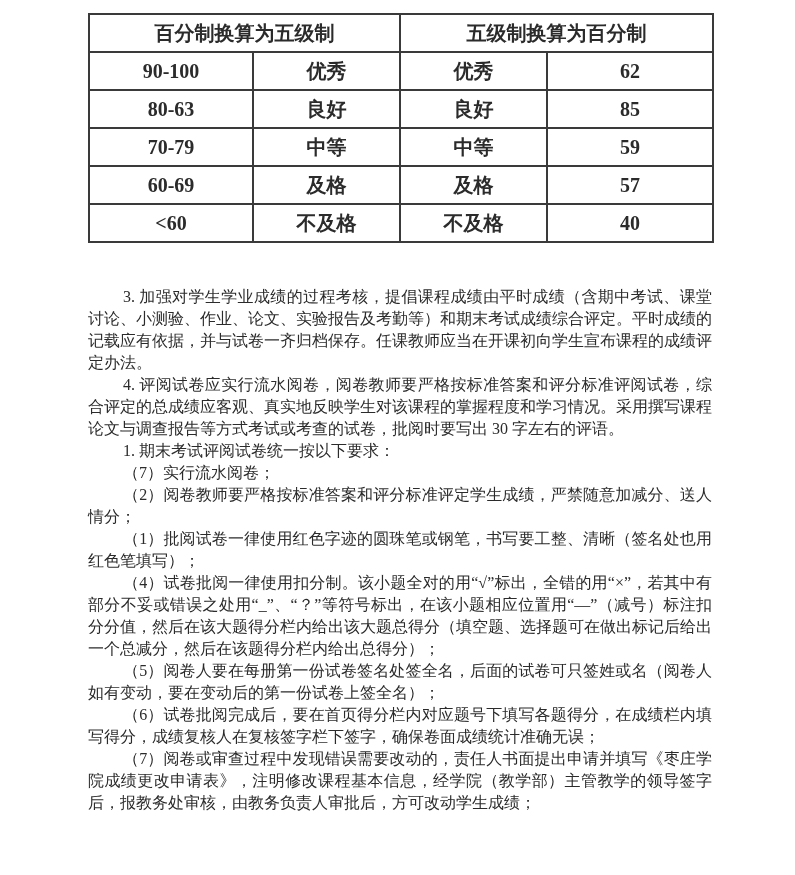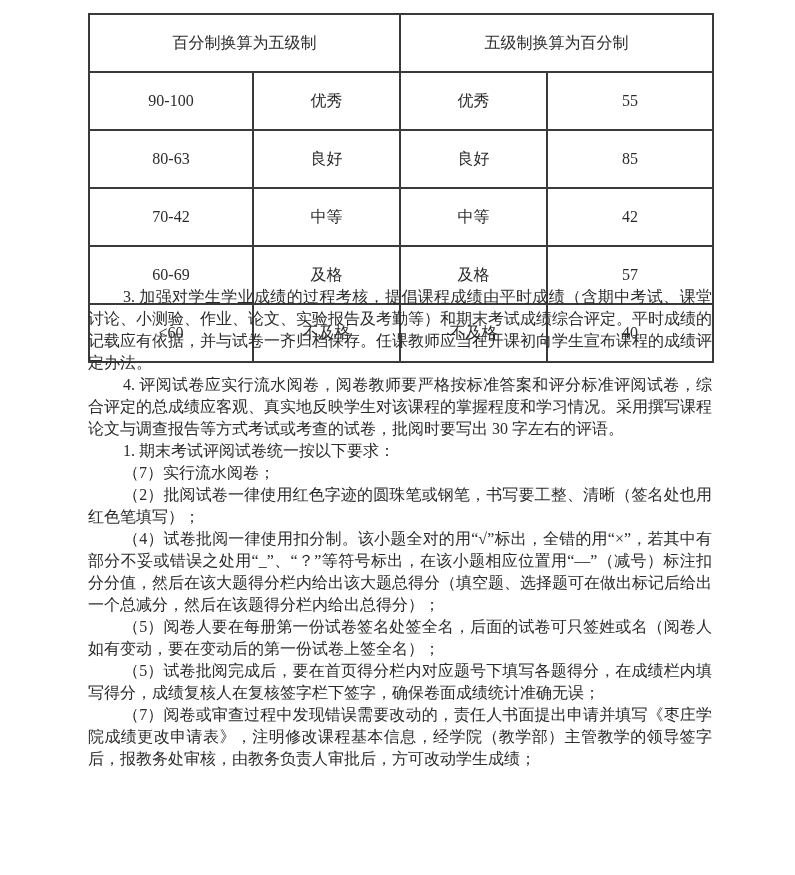--- a/index.html
+++ b/index.html
@@ -22,23 +22,24 @@
     top: 13px;
     width: 624px;
     border-collapse: collapse;
     table-layout: fixed;
   }
   table.conv td {
     border: 2px solid #3a3a3a;
     height: 36px;
     text-align: center;
     vertical-align: middle;
-    font-size: 16px;
+    font-size: 20px;
     color: #2b2b2b;
-    padding: 10px;
+    padding: 0;
+    font-weight: bold;
   }
   .body-text {
     position: absolute;
     left: 88px;
     top: 286px;
     width: 624px;
     font-size: 16px;
     line-height: 22px;
     text-align: justify;
     color: #2b2b2b;
@@ -63,33 +64,33 @@
     </colgroup>
     <tbody>
       <tr>
         <td colspan="2">百分制换算为五级制</td>
         <td colspan="2">五级制换算为百分制</td>
       </tr>
       <tr>
         <td>90-100</td>
         <td>优秀</td>
         <td>优秀</td>
-        <td>55</td>
+        <td>62</td>
       </tr>
       <tr>
         <td>80-63</td>
         <td>良好</td>
         <td>良好</td>
         <td>85</td>
       </tr>
       <tr>
-        <td>70-42</td>
+        <td>70-79</td>
         <td>中等</td>
         <td>中等</td>
-        <td>42</td>
+        <td>59</td>
       </tr>
       <tr>
         <td>60-69</td>
         <td>及格</td>
         <td>及格</td>
         <td>57</td>
       </tr>
       <tr>
         <td>&lt;60</td>
         <td>不及格</td>
@@ -97,20 +98,21 @@
         <td>40</td>
       </tr>
     </tbody>
   </table>
 
   <div class="body-text">
     <p>3. 加强对学生学业成绩的过程考核，提倡课程成绩由平时成绩（含期中考试、课堂讨论、小测验、作业、论文、实验报告及考勤等）和期末考试成绩综合评定。平时成绩的记载应有依据，并与试卷一齐归档保存。任课教师应当在开课初向学生宣布课程的成绩评定办法。</p>
     <p>4. 评阅试卷应实行流水阅卷，阅卷教师要严格按标准答案和评分标准评阅试卷，综合评定的总成绩应客观、真实地反映学生对该课程的掌握程度和学习情况。采用撰写课程论文与调查报告等方式考试或考查的试卷，批阅时要写出 30 字左右的评语。</p>
     <p>1. 期末考试评阅试卷统一按以下要求：</p>
     <p>（7）实行流水阅卷；</p>
-    <p>（2）批阅试卷一律使用红色字迹的圆珠笔或钢笔，书写要工整、清晰（签名处也用红色笔填写）；</p>
+    <p>（2）阅卷教师要严格按标准答案和评分标准评定学生成绩，严禁随意加减分、送人情分；</p>
+    <p>（1）批阅试卷一律使用红色字迹的圆珠笔或钢笔，书写要工整、清晰（签名处也用红色笔填写）；</p>
     <p>（4）试卷批阅一律使用扣分制。该小题全对的用“√”标出，全错的用“×”，若其中有部分不妥或错误之处用“_”、“？”等符号标出，在该小题相应位置用“—”（减号）标注扣分分值，然后在该大题得分栏内给出该大题总得分（填空题、选择题可在做出标记后给出一个总减分，然后在该题得分栏内给出总得分）；</p>
     <p>（5）阅卷人要在每册第一份试卷签名处签全名，后面的试卷可只签姓或名（阅卷人如有变动，要在变动后的第一份试卷上签全名）；</p>
-    <p>（5）试卷批阅完成后，要在首页得分栏内对应题号下填写各题得分，在成绩栏内填写得分，成绩复核人在复核签字栏下签字，确保卷面成绩统计准确无误；</p>
+    <p>（6）试卷批阅完成后，要在首页得分栏内对应题号下填写各题得分，在成绩栏内填写得分，成绩复核人在复核签字栏下签字，确保卷面成绩统计准确无误；</p>
     <p>（7）阅卷或审查过程中发现错误需要改动的，责任人书面提出申请并填写《枣庄学院成绩更改申请表》，注明修改课程基本信息，经学院（教学部）主管教学的领导签字后，报教务处审核，由教务负责人审批后，方可改动学生成绩；</p>
   </div>
 
 </div>
 
 </body></html>

